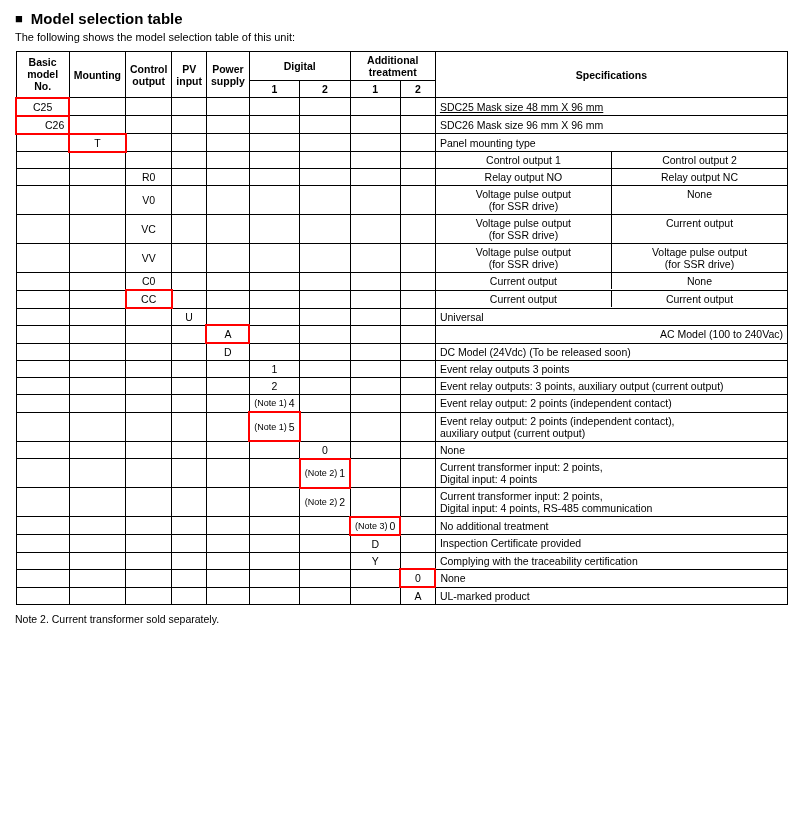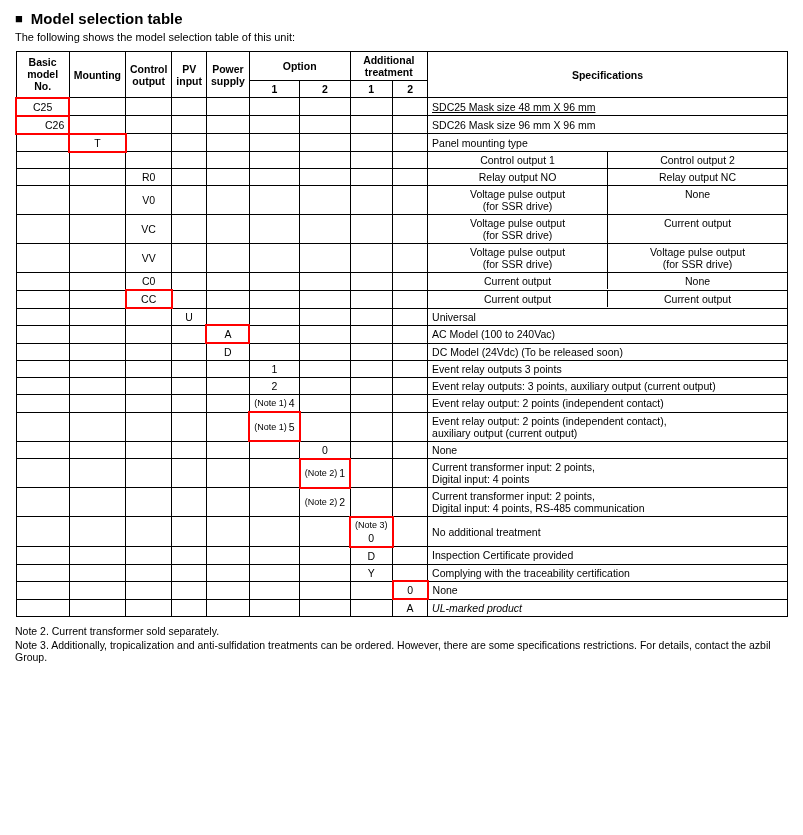--- a/index.html
+++ b/index.html
@@ -81,21 +81,21 @@
     <col class="col-add2">
     <col class="col-spec">
   </colgroup>
   <thead>
     <tr>
       <th rowspan="2">Basic model No.</th>
       <th rowspan="2">Mounting</th>
       <th rowspan="2">Control output</th>
       <th rowspan="2">PV input</th>
       <th rowspan="2">Power supply</th>
-      <th colspan="2">Option</th>
+      <th colspan="2">Digital</th>
       <th colspan="2">Additional treatment</th>
       <th rowspan="2">Specifications</th>
     </tr>
     <tr>
       <th>1</th>
       <th>2</th>
       <th>1</th>
       <th>2</th>
     </tr>
   </thead>
@@ -274,21 +274,21 @@
       <tr>
         <td style="white-space: pre-line;"></td>
         <td style="white-space: pre-line;"></td>
         <td style="white-space: pre-line;"></td>
         <td style="white-space: pre-line;"></td>
         <td style="white-space: pre-line; border: 2px solid red;">A</td>
         <td style="white-space: pre-line;"></td>
         <td style="white-space: pre-line;"></td>
         <td style="white-space: pre-line;"></td>
         <td style="white-space: pre-line;"></td>
-        <td style="text-align: left; white-space: pre-line;">AC Model (100 to 240Vac)</td>
+        <td style="text-align: right; white-space: pre-line;">AC Model (100 to 240Vac)</td>
       </tr>
       <tr>
         <td style="white-space: pre-line;"></td>
         <td style="white-space: pre-line;"></td>
         <td style="white-space: pre-line;"></td>
         <td style="white-space: pre-line;"></td>
         <td style="white-space: pre-line;">D</td>
         <td style="white-space: pre-line;"></td>
         <td style="white-space: pre-line;"></td>
         <td style="white-space: pre-line;"></td>
@@ -404,21 +404,21 @@
       </tr>
       <tr>
         <td style="white-space: pre-line;"></td>
         <td style="white-space: pre-line;"></td>
         <td style="white-space: pre-line;"></td>
         <td style="white-space: pre-line;"></td>
         <td style="white-space: pre-line;"></td>
         <td style="white-space: pre-line;"></td>
         <td style="white-space: pre-line;"></td>
         <td style="border: 2px solid red;">
-          <div style="display: flex; justify-content: center; gap: 2px; flex-direction: column;">
+          <div style="display: flex; align-items: center; justify-content: center; gap: 2px;">
             <span style="font-size: 9px; color: rgb(0, 0, 0); white-space: nowrap;">(Note 3)</span>
             <span>0</span>
           </div>
         </td>
         <td style="white-space: pre-line;"></td>
         <td style="text-align: left; white-space: pre-line;">No additional treatment</td>
       </tr>
       <tr>
         <td style="white-space: pre-line;"></td>
         <td style="white-space: pre-line;"></td>
@@ -458,21 +458,20 @@
       <tr>
         <td style="white-space: pre-line;"></td>
         <td style="white-space: pre-line;"></td>
         <td style="white-space: pre-line;"></td>
         <td style="white-space: pre-line;"></td>
         <td style="white-space: pre-line;"></td>
         <td style="white-space: pre-line;"></td>
         <td style="white-space: pre-line;"></td>
         <td style="white-space: pre-line;"></td>
         <td style="white-space: pre-line;">A</td>
-        <td style="text-align: left; white-space: pre-line; font-style: italic;">UL-marked product</td>
+        <td style="text-align: left; white-space: pre-line;">UL-marked product</td>
       </tr>
     </tbody>
 </table>
 
 <div class="notes">
   <p>Note 2.   Current transformer sold separately.</p>
-  <p>Note 3.   Additionally, tropicalization and anti-sulﬁdation treatments can be ordered. However, there are some speciﬁcations restrictions. For details, contact the azbil Group.</p>
 </div>
 
 </body></html>

